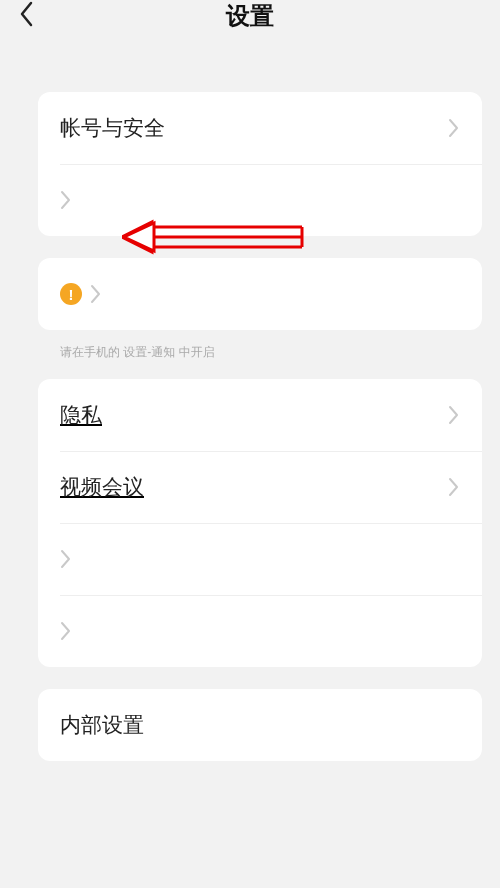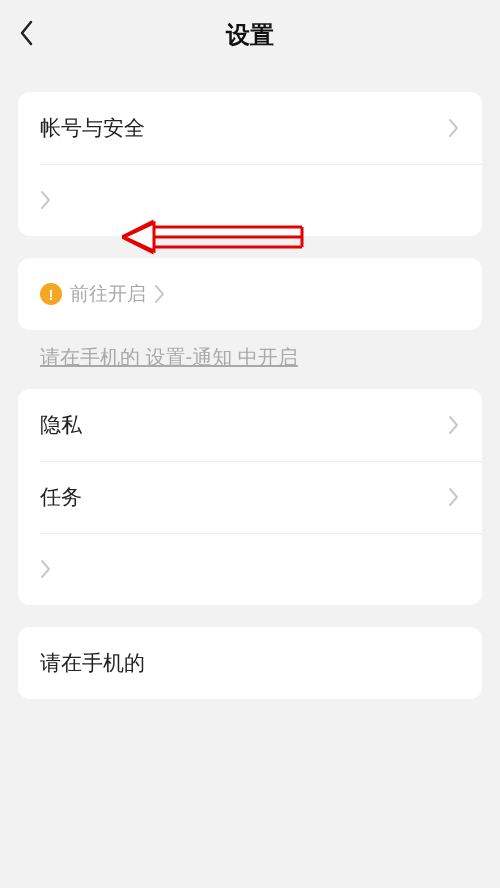--- a/index.html
+++ b/index.html
@@ -10,49 +10,51 @@
     body {
       width: 500px;
       height: 888px;
       background: #f2f2f2;
       font-family: -apple-system, BlinkMacSystemFont, "PingFang SC", "Helvetica Neue", sans-serif;
       overflow: hidden;
       position: relative;
     }
     .header {
       display: flex;
-      align-items: center;
+      align-items: flex-start;
       height: 70px;
       padding: 0 12px;
       background: #f2f2f2;
       position: relative;
     }
     .back-btn {
       position: absolute;
       left: 18px;
       cursor: pointer;
     }
     .header-title {
       flex: 1;
       text-align: center;
       font-size: 24px;
       font-weight: 600;
       color: #111;
     }
     .content {
       padding: 0 18px;
+      margin-left: 20px;
     }
     .group {
       background: #fff;
       border-radius: 12px;
       margin-top: 22px;
       overflow: hidden;
     }
     .group.mt-short {
       margin-top: 18px;
+      text-decoration: underline;
     }
     .list-item {
       display: flex;
       align-items: center;
       height: 72px;
       padding: 0 22px;
       cursor: pointer;
       position: relative;
     }
     .list-item + .list-item::before {
@@ -86,24 +88,23 @@
       color: #fff;
       font-weight: bold;
       font-size: 15px;
     }
     .secondary-text {
       font-size: 19px;
       color: #a9a9a9;
       margin-right: 8px;
     }
     .hint-text {
-      font-size: 20px;
+      font-size: 12px;
       color: #a9a9a9;
       padding: 14px 22px 0 22px;
-      text-decoration: underline;
     }
     .arrow-annotation {
       position: absolute;
       left: 122px;
       top: 217px;
       pointer-events: none;
     }
   </style>
 </head>
 <body>
@@ -131,51 +132,55 @@
         <path d="M2 2 L9 10 L2 18" stroke="#c9c9c9" stroke-width="2" fill="none" stroke-linecap="round" stroke-linejoin="round"></path>
       </svg>
     </div>
   </div>
 
   <div class="group">
     <div class="list-item">
       <div class="badge-icon">
           <span>!</span>
         </div>
-      <div class="secondary-text">前往开启</div>
       <svg class="chevron" width="12" height="20" viewBox="0 0 12 20">
         <path d="M2 2 L9 10 L2 18" stroke="#c9c9c9" stroke-width="2" fill="none" stroke-linecap="round" stroke-linejoin="round"></path>
       </svg>
     </div>
   </div>
   <div class="hint-text">请在手机的 设置-通知 中开启</div>
 
   <div class="group mt-short">
     <div class="list-item">
       <div class="list-label">隐私</div>
       <svg class="chevron" width="12" height="20" viewBox="0 0 12 20">
         <path d="M2 2 L9 10 L2 18" stroke="#c9c9c9" stroke-width="2" fill="none" stroke-linecap="round" stroke-linejoin="round"></path>
       </svg>
     </div>
     <div class="list-item">
-      <div class="list-label">任务</div>
+      <div class="list-label">视频会议</div>
+      <svg class="chevron" width="12" height="20" viewBox="0 0 12 20">
+        <path d="M2 2 L9 10 L2 18" stroke="#c9c9c9" stroke-width="2" fill="none" stroke-linecap="round" stroke-linejoin="round"></path>
+      </svg>
+    </div>
+    <div class="list-item">
       <svg class="chevron" width="12" height="20" viewBox="0 0 12 20">
         <path d="M2 2 L9 10 L2 18" stroke="#c9c9c9" stroke-width="2" fill="none" stroke-linecap="round" stroke-linejoin="round"></path>
       </svg>
     </div>
     <div class="list-item">
       <svg class="chevron" width="12" height="20" viewBox="0 0 12 20">
         <path d="M2 2 L9 10 L2 18" stroke="#c9c9c9" stroke-width="2" fill="none" stroke-linecap="round" stroke-linejoin="round"></path>
       </svg>
     </div>
   </div>
 
   <div class="group">
     <div class="list-item">
-      <div class="list-label">请在手机的</div>
+      <div class="list-label">内部设置</div>
     </div>
   </div>
 
 </div>
 
 <svg class="arrow-annotation" width="200" height="40">
   <line x1="30" y1="20" x2="180" y2="20" stroke="#e60000" stroke-width="3"></line>
   <line x1="180" y1="10" x2="180" y2="30" stroke="#e60000" stroke-width="3"></line>
   <line x1="30" y1="10" x2="30" y2="30" stroke="#e60000" stroke-width="3"></line>
   <polygon points="0,20 30,5 30,35" fill="none" stroke="#e60000" stroke-width="3"></polygon>

